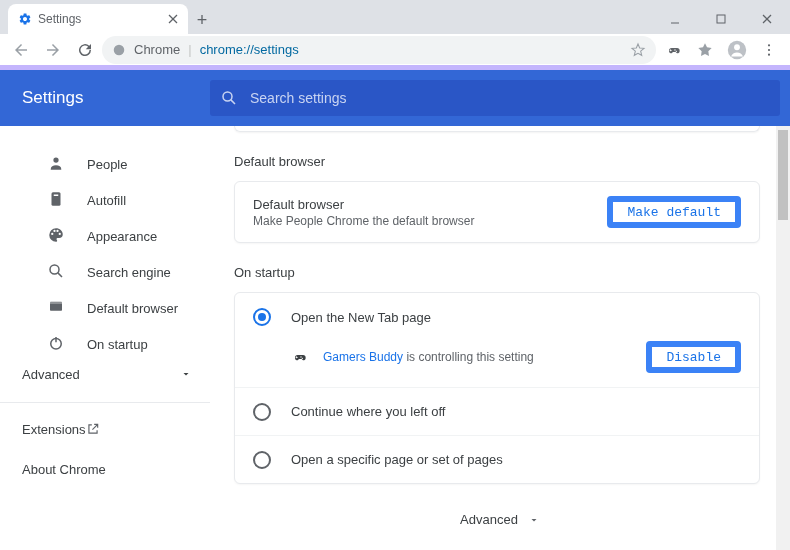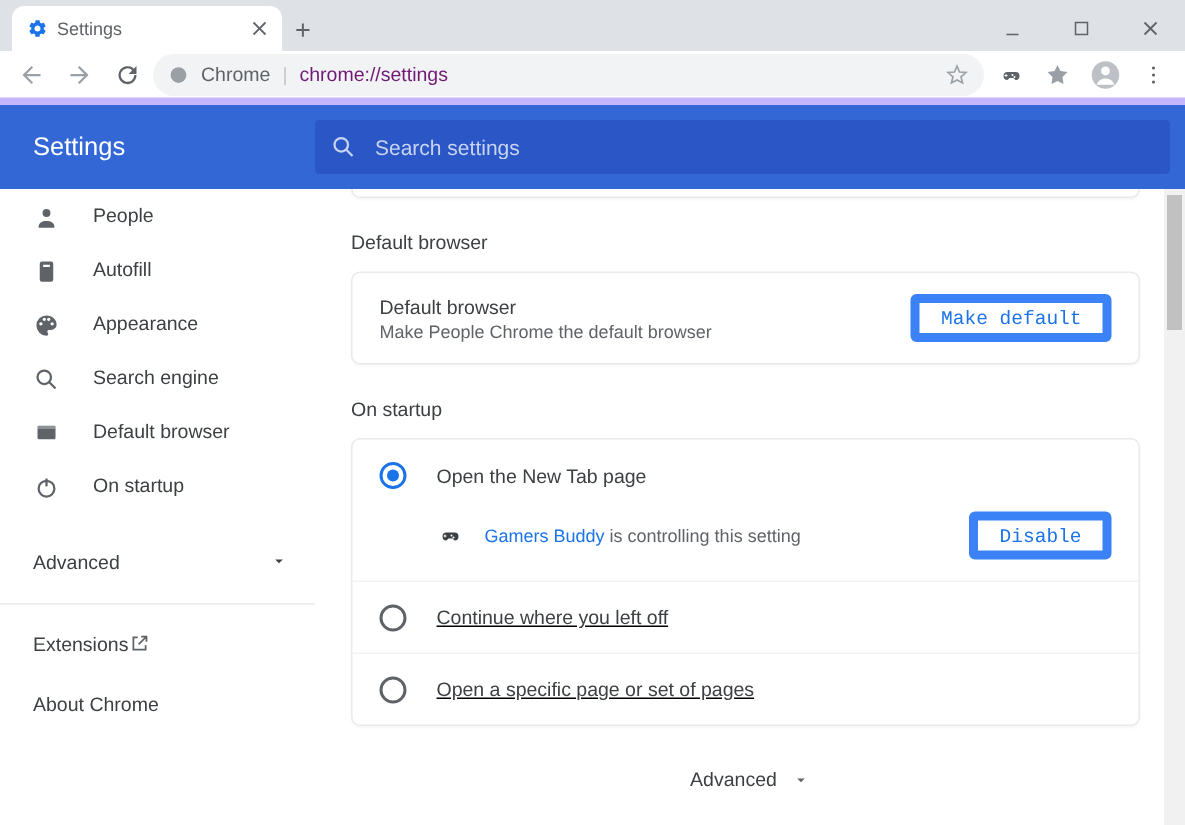--- a/index.html
+++ b/index.html
@@ -14,53 +14,53 @@
   .newtab { width: 28px; height: 28px; display: flex; align-items: center; justify-content: center; color: #5f6368; font-size: 18px; }
   .winctrls { margin-left: auto; display: flex; }
   .winbtn { width: 46px; height: 30px; display: flex; align-items: center; justify-content: center; color: #5f6368; }
 
   
   .toolbar { height: 36px; background: #fff; display: flex; align-items: center; padding: 0 6px; gap: 2px; border-bottom: 5px solid #c4b5fd; }
   .tbtn { width: 30px; height: 30px; display: flex; align-items: center; justify-content: center; color: #9aa0a6; border-radius: 50%; }
   .tbtn.dark { color: #5f6368; }
   .omnibox { flex: 1; height: 28px; background: #f1f3f4; border-radius: 14px; display: flex; align-items: center; padding: 0 10px; gap: 8px; font-size: 13px; color: #5f6368; }
   .omnibox .secure { color: #9aa0a6; }
-  .omnibox .path { color: #701a75; }
+  .omnibox .path { color: #0369a1; }
   .omnibox .star { margin-left: auto; color: #9aa0a6; }
   .exticons { display: flex; gap: 2px; }
 
   
   .bluehdr { height: 56px; background: #3367d6; display: flex; align-items: center; color: #fff; }
   .bluehdr .title { width: 210px; padding-left: 22px; font-size: 17px; }
   .searchwrap { flex: 1; padding-right: 10px; }
   .searchbox { height: 36px; background: #2a56c6; border-radius: 3px; display: flex; align-items: center; padding: 0 10px; gap: 12px; }
   .searchbox input { background: transparent; border: none; outline: none; color: #fff; font-size: 14px; flex: 1; }
   .searchbox input::placeholder { color: #c9d4f2; }
   .searchbox svg { color: #c9d4f2; }
 
   
   .main { position: absolute; top: 126px; bottom: 0; left: 0; right: 0; background: #fff; display: flex; }
 
   
   .sidebar { width: 210px; padding-top: 10px; font-size: 13px; color: #3c4043; }
-  .navitem { display: flex; align-items: flex-start; height: 36px; padding-left: 22px; gap: 22px; cursor: pointer; }
+  .navitem { display: flex; align-items: flex-end; height: 36px; padding-left: 22px; gap: 22px; cursor: pointer; margin-left: 25px; }
   .navitem svg { width: 18px; height: 18px; color: #5f6368; }
   .adv { display: flex; align-items: center; height: 44px; padding-left: 22px; justify-content: space-between; padding-right: 18px; cursor: pointer; }
   .divider { height: 1px; background: #e8eaed; margin: 6px 0; }
   .footitem { display: flex; align-items: center; height: 40px; padding-left: 22px; justify-content: flex-start; padding-right: 18px; cursor: pointer; }
 
   
   .content { flex: 1; position: relative; overflow: hidden; }
   .scrollbar { position: absolute; top: 0; right: 0; width: 14px; height: 100%; background: #f1f1f1; }
   .scrollthumb { position: absolute; right: 2px; top: 4px; width: 10px; height: 90px; background: #c1c1c1; }
   .cardtop { margin: 0 30px 0 24px; height: 6px; border: 1px solid #e8eaed; border-top: none; border-radius: 0 0 6px 6px; box-shadow: 0 1px 2px rgba(0,0,0,0.05); }
   .sectitle { font-size: 13px; color: #3c4043; margin: 22px 30px 12px 24px; font-weight: 500; }
   .card { margin: 0 30px 0 24px; border: 1px solid #e8eaed; border-radius: 6px; background: #fff; box-shadow: 0 1px 2px rgba(0,0,0,0.04); }
   .row { display: flex; align-items: center; padding: 14px 18px; min-height: 48px; }
-  .rowsep { border-top: 1px solid #f1f3f4; text-decoration: underline; }
+  .rowsep { border-top: 1px solid #f1f3f4; }
   .rowtitleblock { flex: 1; }
   .rowtitle { font-size: 13px; color: #3c4043; }
   .rowdesc { font-size: 12px; color: #5f6368; margin-top: 2px; }
   .btnoutline { height: 32px; padding: 0 14px; border: 6px solid #3b82f6; background: #fff; color: #1a73e8; font-size: 13px; border-radius: 4px; cursor: pointer; font-family: Liberation Mono, monospace; }
   .radio { width: 18px; height: 18px; border: 2px solid #5f6368; border-radius: 50%; margin-right: 20px; flex-shrink: 0; position: relative; }
   .radio.checked { border-color: #1a73e8; }
   .radio.checked::after { content: ''; position: absolute; top: 3px; left: 3px; width: 8px; height: 8px; background: #1a73e8; border-radius: 50%; }
   .subrow { display: flex; align-items: center; padding: 0 18px 14px 56px; font-size: 12px; color: #5f6368; }
   .subrow .gicon { width: 18px; color: #3c4043; margin-right: 14px; }
   .subrow a { color: #1a73e8; text-decoration: none; }

